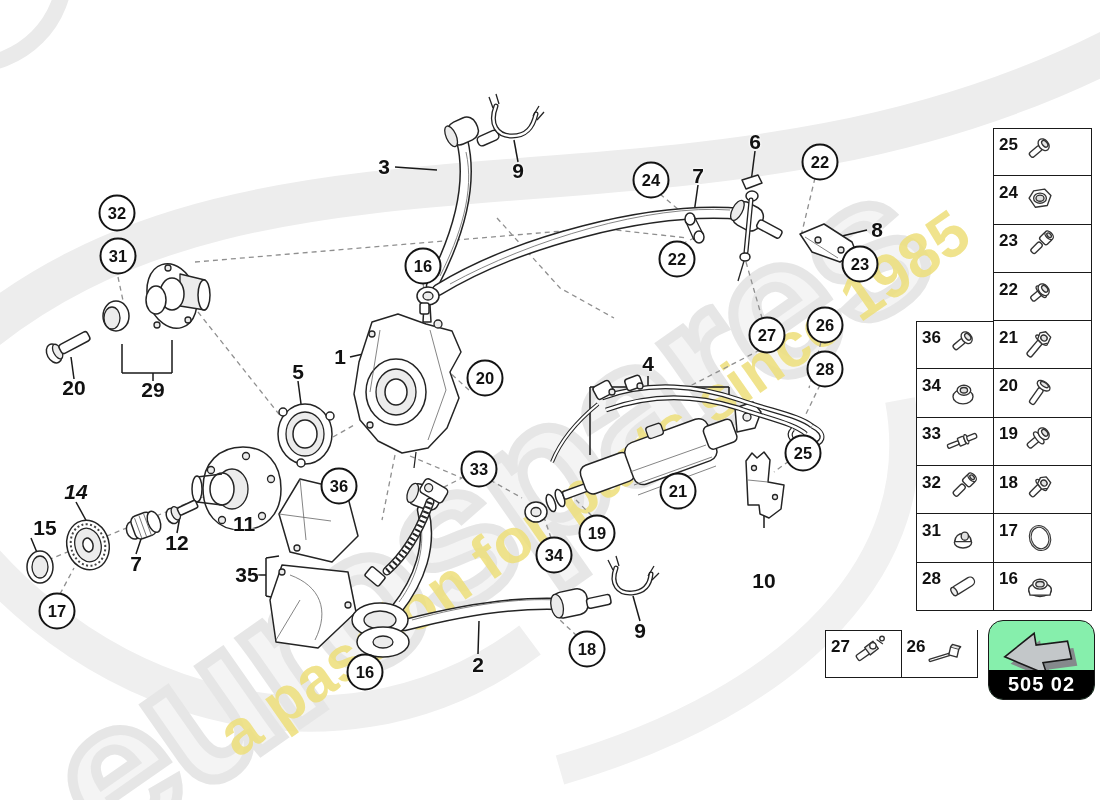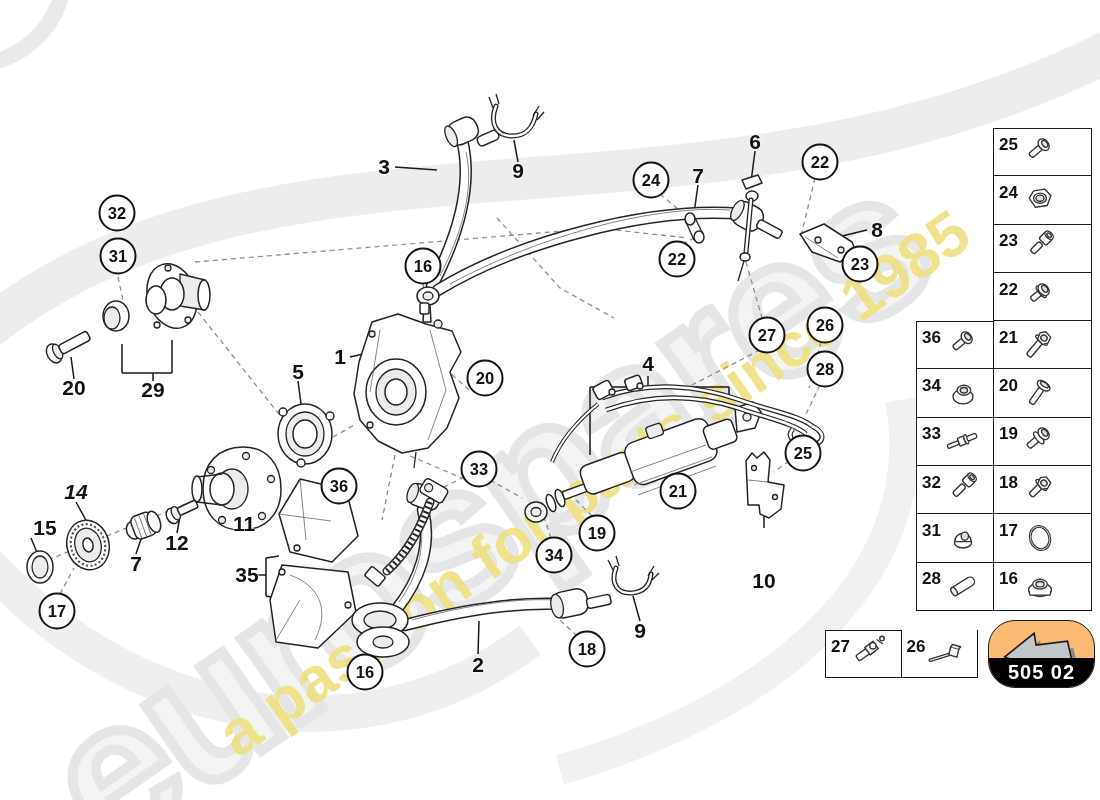--- a/index.html
+++ b/index.html
@@ -36,22 +36,22 @@
   .cell{box-sizing:border-box;height:48.3px;border:1.6px solid #1a1a1a;border-top:none;background:#fff;
         display:flex;align-items:center;padding:1px 2px 1px 5px;}
   .cell:first-child{border-top:1.6px solid #1a1a1a;}
   .cell.noR{border-right:none;}
   .pnum{font-size:17px;font-weight:bold;color:#111;margin-right:2px;margin-bottom:14px;}
   .picon{flex:0 0 auto;line-height:0;}
   .brow{position:absolute;z-index:6;display:flex;flex-direction:row;}
   .brow .cell{width:76.5px;height:48px;}
   .brow .cell+.cell{border-left:none;}
   
-  .badge{position:absolute;z-index:6;left:988px;top:620px;width:107px;height:68px;background:#fdba74;
-         border:1.8px solid #1a1a1a;border-radius:27px;overflow:hidden;box-sizing:border-box;}
+  .badge{position:absolute;z-index:6;left:988px;top:620px;width:107px;height:80px;background:#86efac;
+         border:1.8px solid #1a1a1a;border-radius:15px;overflow:hidden;box-sizing:border-box;}
   .badge .arr{position:absolute;top:0;left:0;width:100%;height:54px;}
   .badge .bar{position:absolute;bottom:0;left:0;width:100%;height:29px;background:#000;
          display:flex;align-items:center;justify-content:center;color:#fff;font-weight:bold;
          font-size:20px;letter-spacing:1px;}
 </style>
 </head>
 <body>
 
 <div class="stage">
 

